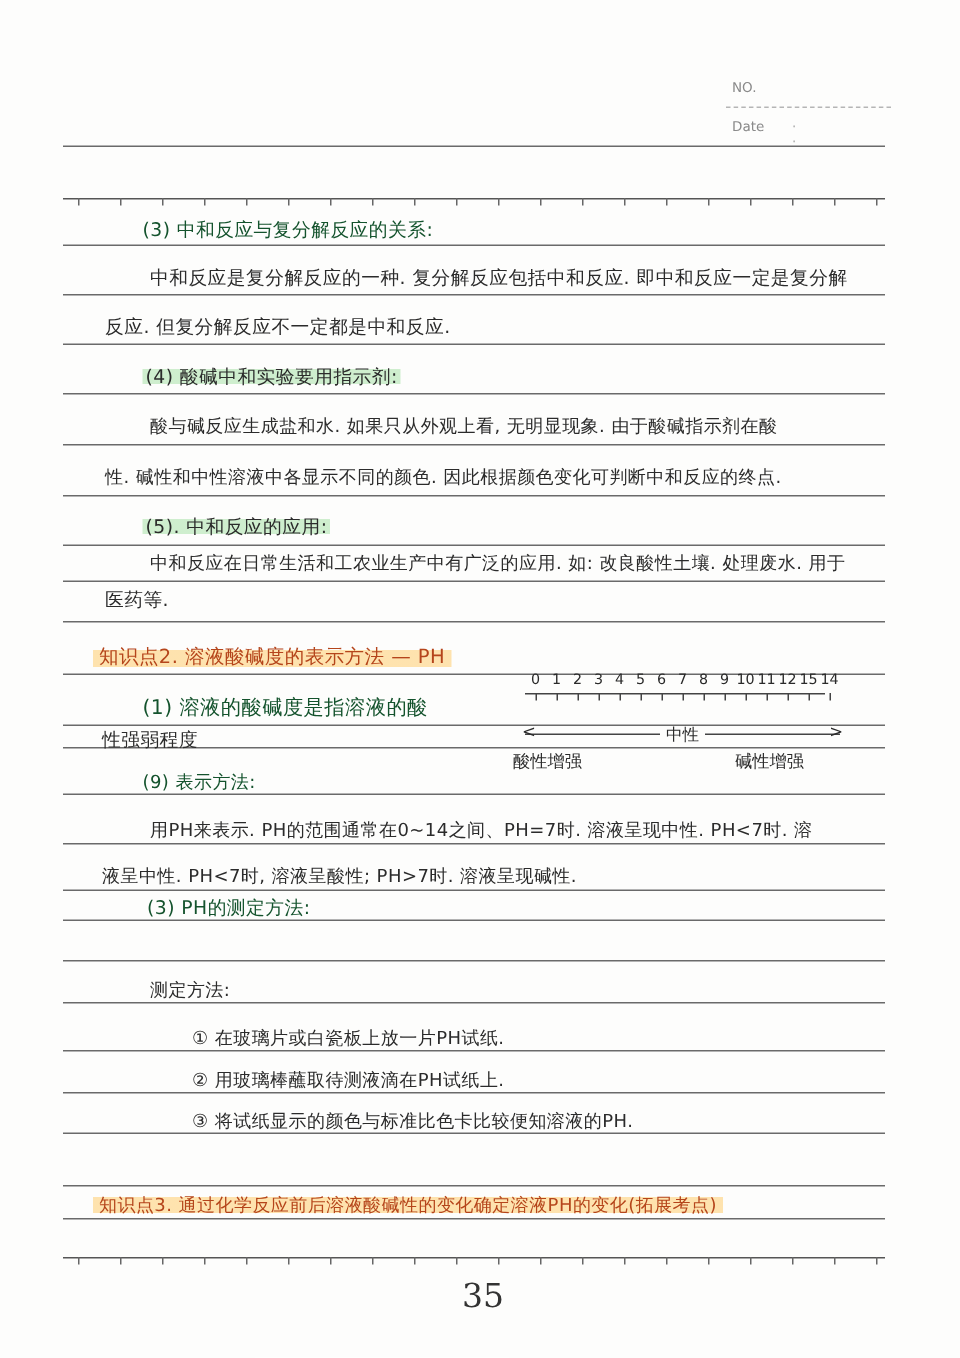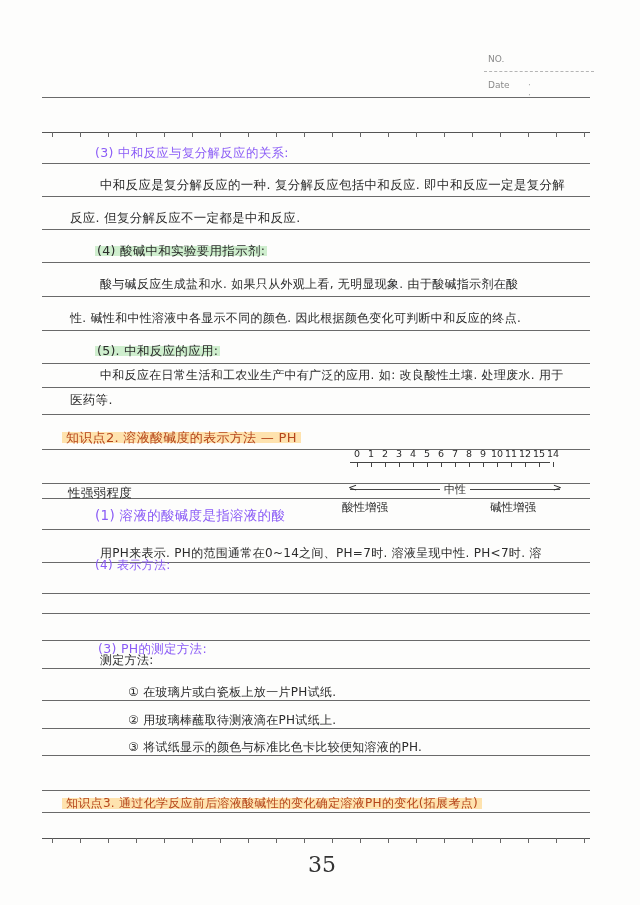--- a/index.html
+++ b/index.html
@@ -11,21 +11,21 @@
     .header-meta { position: absolute; left: 488px; top: 54px; font-size: 9px; color: #8a8a8a; }
     .no-label { position: absolute; left: 0; top: 0; }
     .no-line { position: absolute; left: -4px; top: 17px; width: 110px; border-top: 1px dashed #b5b5b5; }
     .date-label { position: absolute; left: 0; top: 26px; }
     .date-dots { position: absolute; left: 40px; top: 26px; letter-spacing: 18px; color: #aaa; }
     .rule { position: absolute; left: 42px; width: 548px; height: 0; border-top: 1.2px solid #6a6a6a; }
     .rule.ticks { border-top-color: #555; }
     .tickmarks { position: absolute; left: 42px; width: 548px; height: 5px; }
     .tickmarks span { position: absolute; top: 0; width: 1px; height: 5px; background: #666; }
     .line-text { position: absolute; font-size: 12.5px; white-space: nowrap; color: #2b2b2b; letter-spacing: 0.3px; }
-    .green { color: #8b5cf6; margin-top: 44px; }
+    .green { color: #14532d; }
     .green-hl { background: linear-gradient(transparent 20%, rgba(150,220,150,0.45) 20%, rgba(150,220,150,0.45) 85%, transparent 85%); color: #2b2b2b; padding: 0 2px; }
     .orange-head { color: #b5451b; background: linear-gradient(transparent 15%, rgba(255,205,110,0.55) 15%, rgba(255,205,110,0.55) 90%, transparent 90%); padding: 0 4px; }
     .scale { position: absolute; left: 350px; top: 448px; width: 210px; height: 70px; }
     .scale-nums { position: absolute; left: 0; top: 0; font-size: 9.5px; display: flex; gap: 0; }
     .scale-nums span { display: inline-block; width: 14px; text-align: center; }
     .scale-line { position: absolute; left: 0; top: 14px; width: 200px; border-top: 1px solid #444; }
     .scale-ticks span { position: absolute; top: 14px; width: 1px; height: 5px; background: #444; }
     .arrow-row { position: absolute; left: 0; top: 34px; width: 210px; font-size: 11px; display: flex; align-items: center; }
     .arrow-row .arr { flex: 1; border-top: 1px solid #444; position: relative; }
     .arrow-left::before { content: "<"; position: absolute; left: -2px; top: -9px; font-size: 11px; }
@@ -183,22 +183,23 @@
       <span class="arr arrow-left"></span>
       <span class="mid">中性</span>
       <span class="arr arrow-right"></span>
     </div>
     <div class="scale-labels">
       <span class="l">酸性增强</span>
       <span class="r">碱性增强</span>
     </div>
   </div>
 
-  <div class="line-text green" style="left:95px; top:513px; font-size:12px">(4) 表示方法:</div>
+  <div class="line-text green" style="left:95px; top:513px; font-size:12px">(9) 表示方法:</div>
   <div class="line-text" style="left:100px; top:545px; font-size:12px">用PH来表示. PH的范围通常在0~14之间、PH=7时. 溶液呈现中性. PH&lt;7时. 溶</div>
+  <div class="line-text" style="left:68px; top:576px; font-size:12px">液呈中性. PH&lt;7时, 溶液呈酸性; PH&gt;7时. 溶液呈现碱性.</div>
 
   <div class="line-text green" style="left:98px; top:597px">(3) PH的测定方法:</div>
   <div class="line-text" style="left:100px; top:652px; font-size:12px">测定方法:</div>
   <div class="line-text" style="left:128px; top:684px; font-size:12px">① 在玻璃片或白瓷板上放一片PH试纸.</div>
   <div class="line-text" style="left:128px; top:712px; font-size:12px">② 用玻璃棒蘸取待测液滴在PH试纸上.</div>
   <div class="line-text" style="left:128px; top:739px; font-size:12px">③ 将试纸显示的颜色与标准比色卡比较便知溶液的PH.</div>
 
   <div class="line-text" style="left:62px; top:795px; font-size:12px">
     <span class="orange-head">知识点3. 通过化学反应前后溶液酸碱性的变化确定溶液PH的变化(拓展考点)</span>
   </div>

